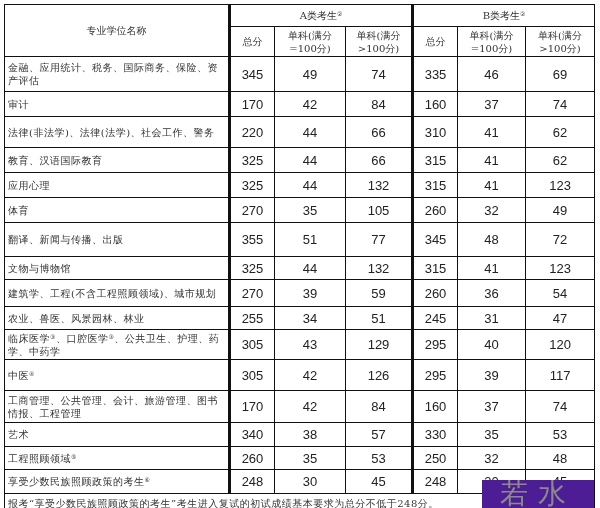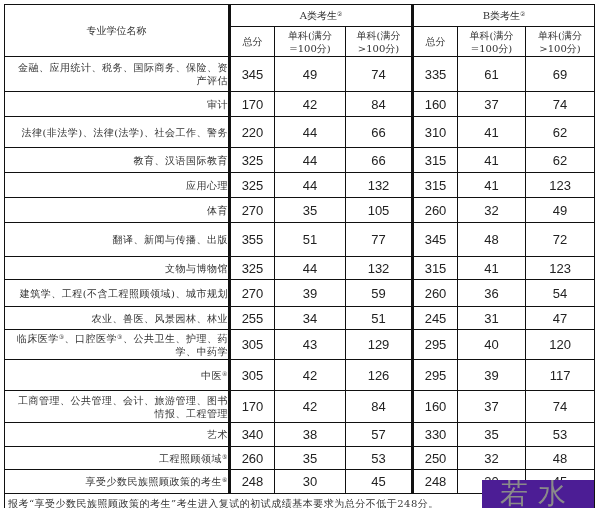--- a/index.html
+++ b/index.html
@@ -2,21 +2,21 @@
 <html><head>
   <meta charset="utf-8">
   <style>
     html, body { margin: 0; padding: 0; background: #ffffff; }
     body { width: 600px; height: 508px; position: relative; overflow: hidden;
            font-family: "DejaVu Serif", serif; color: #222; }
     .tbl { position: absolute; left: 4px; top: 4px; width: 590px;
            border-collapse: collapse; table-layout: fixed; }
     .tbl td, .tbl th { border: 1.5px solid #111; padding: 0; }
     .tbl th { font-weight: normal; font-size: 10px; color: #333; text-align: center; line-height: 13px; }
-    .name { font-size: 10px; color: #333; text-align: right; padding-left: 3px !important;
+    .name { font-size: 10px; color: #333; text-align: left; padding-left: 3px !important;
             line-height: 13px; letter-spacing: 0.5px; }
     .num { font-family: "Liberation Sans", sans-serif; font-size: 13px; color: #222; text-align: center; }
     .grp { border-left: 3px solid #111 !important; }
     sup { font-size: 6px; vertical-align: top; position: relative; top: -2px; }
     .footer td { font-size: 10px; color: #333; padding-left: 3px !important; height: 20px; letter-spacing: 0.5px; }
     .watermark { position: absolute; right: 6px; bottom: 0px; width: 112px; height: 28px;
                  background: #4c1d95; font-family: "DejaVu Sans", sans-serif; font-size: 28px;
                  color: #8a8a8a; letter-spacing: 10px; text-align: center; line-height: 28px; }
   </style>
 </head>
@@ -47,21 +47,21 @@
       <th style="padding:0 8px">单科(满分&gt;100分)</th>
     </tr>
   </thead>
   <tbody>
     <tr style="height:35px">
       <td class="name">金融、应用统计、税务、国际商务、保险、资产评估</td>
       <td class="num grp">345</td>
       <td class="num">49</td>
       <td class="num">74</td>
       <td class="num grp">335</td>
-      <td class="num">61</td>
+      <td class="num">46</td>
       <td class="num">69</td>
     </tr>
     <tr style="height:25px">
       <td class="name">审计</td>
       <td class="num grp">170</td>
       <td class="num">42</td>
       <td class="num">84</td>
       <td class="num grp">160</td>
       <td class="num">37</td>
       <td class="num">74</td>

